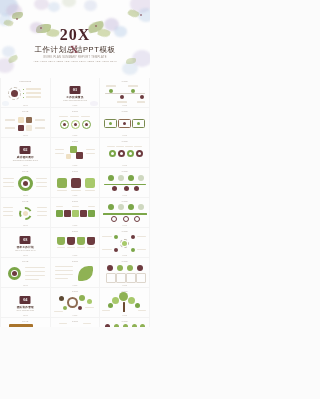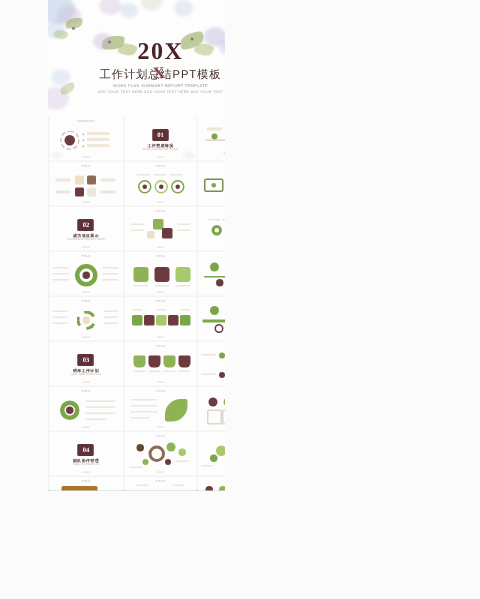--- a/index.html
+++ b/index.html
@@ -2,21 +2,21 @@
 <html><head>
 <meta charset="utf-8">
 <style>
   html,body{margin:0;padding:0;}
   body{
     width:150px;height:399px;overflow:hidden;
     background:#fbfbfb;
     font-family:"Liberation Sans", sans-serif;
     -webkit-font-smoothing:antialiased;
   }
-  .page{position:relative;width:150px;height:327px;background:#15803d;overflow:hidden;margin-left:32px;}
+  .page{position:relative;width:150px;height:327px;background:#15803d;overflow:hidden;}
 
   
   .wc{position:absolute;border-radius:50%;filter:blur(1.1px);pointer-events:none;}
   .leaf{position:absolute;border-radius:60% 20% 60% 20%;filter:blur(.5px);pointer-events:none;}
 
   
   .cover{position:relative;height:78px;background:#fdfdfd;overflow:hidden;}
   .cover-inner{position:absolute;inset:0;}
   .title-year{
     position:absolute;left:0;right:0;top:27px;text-align:center;

